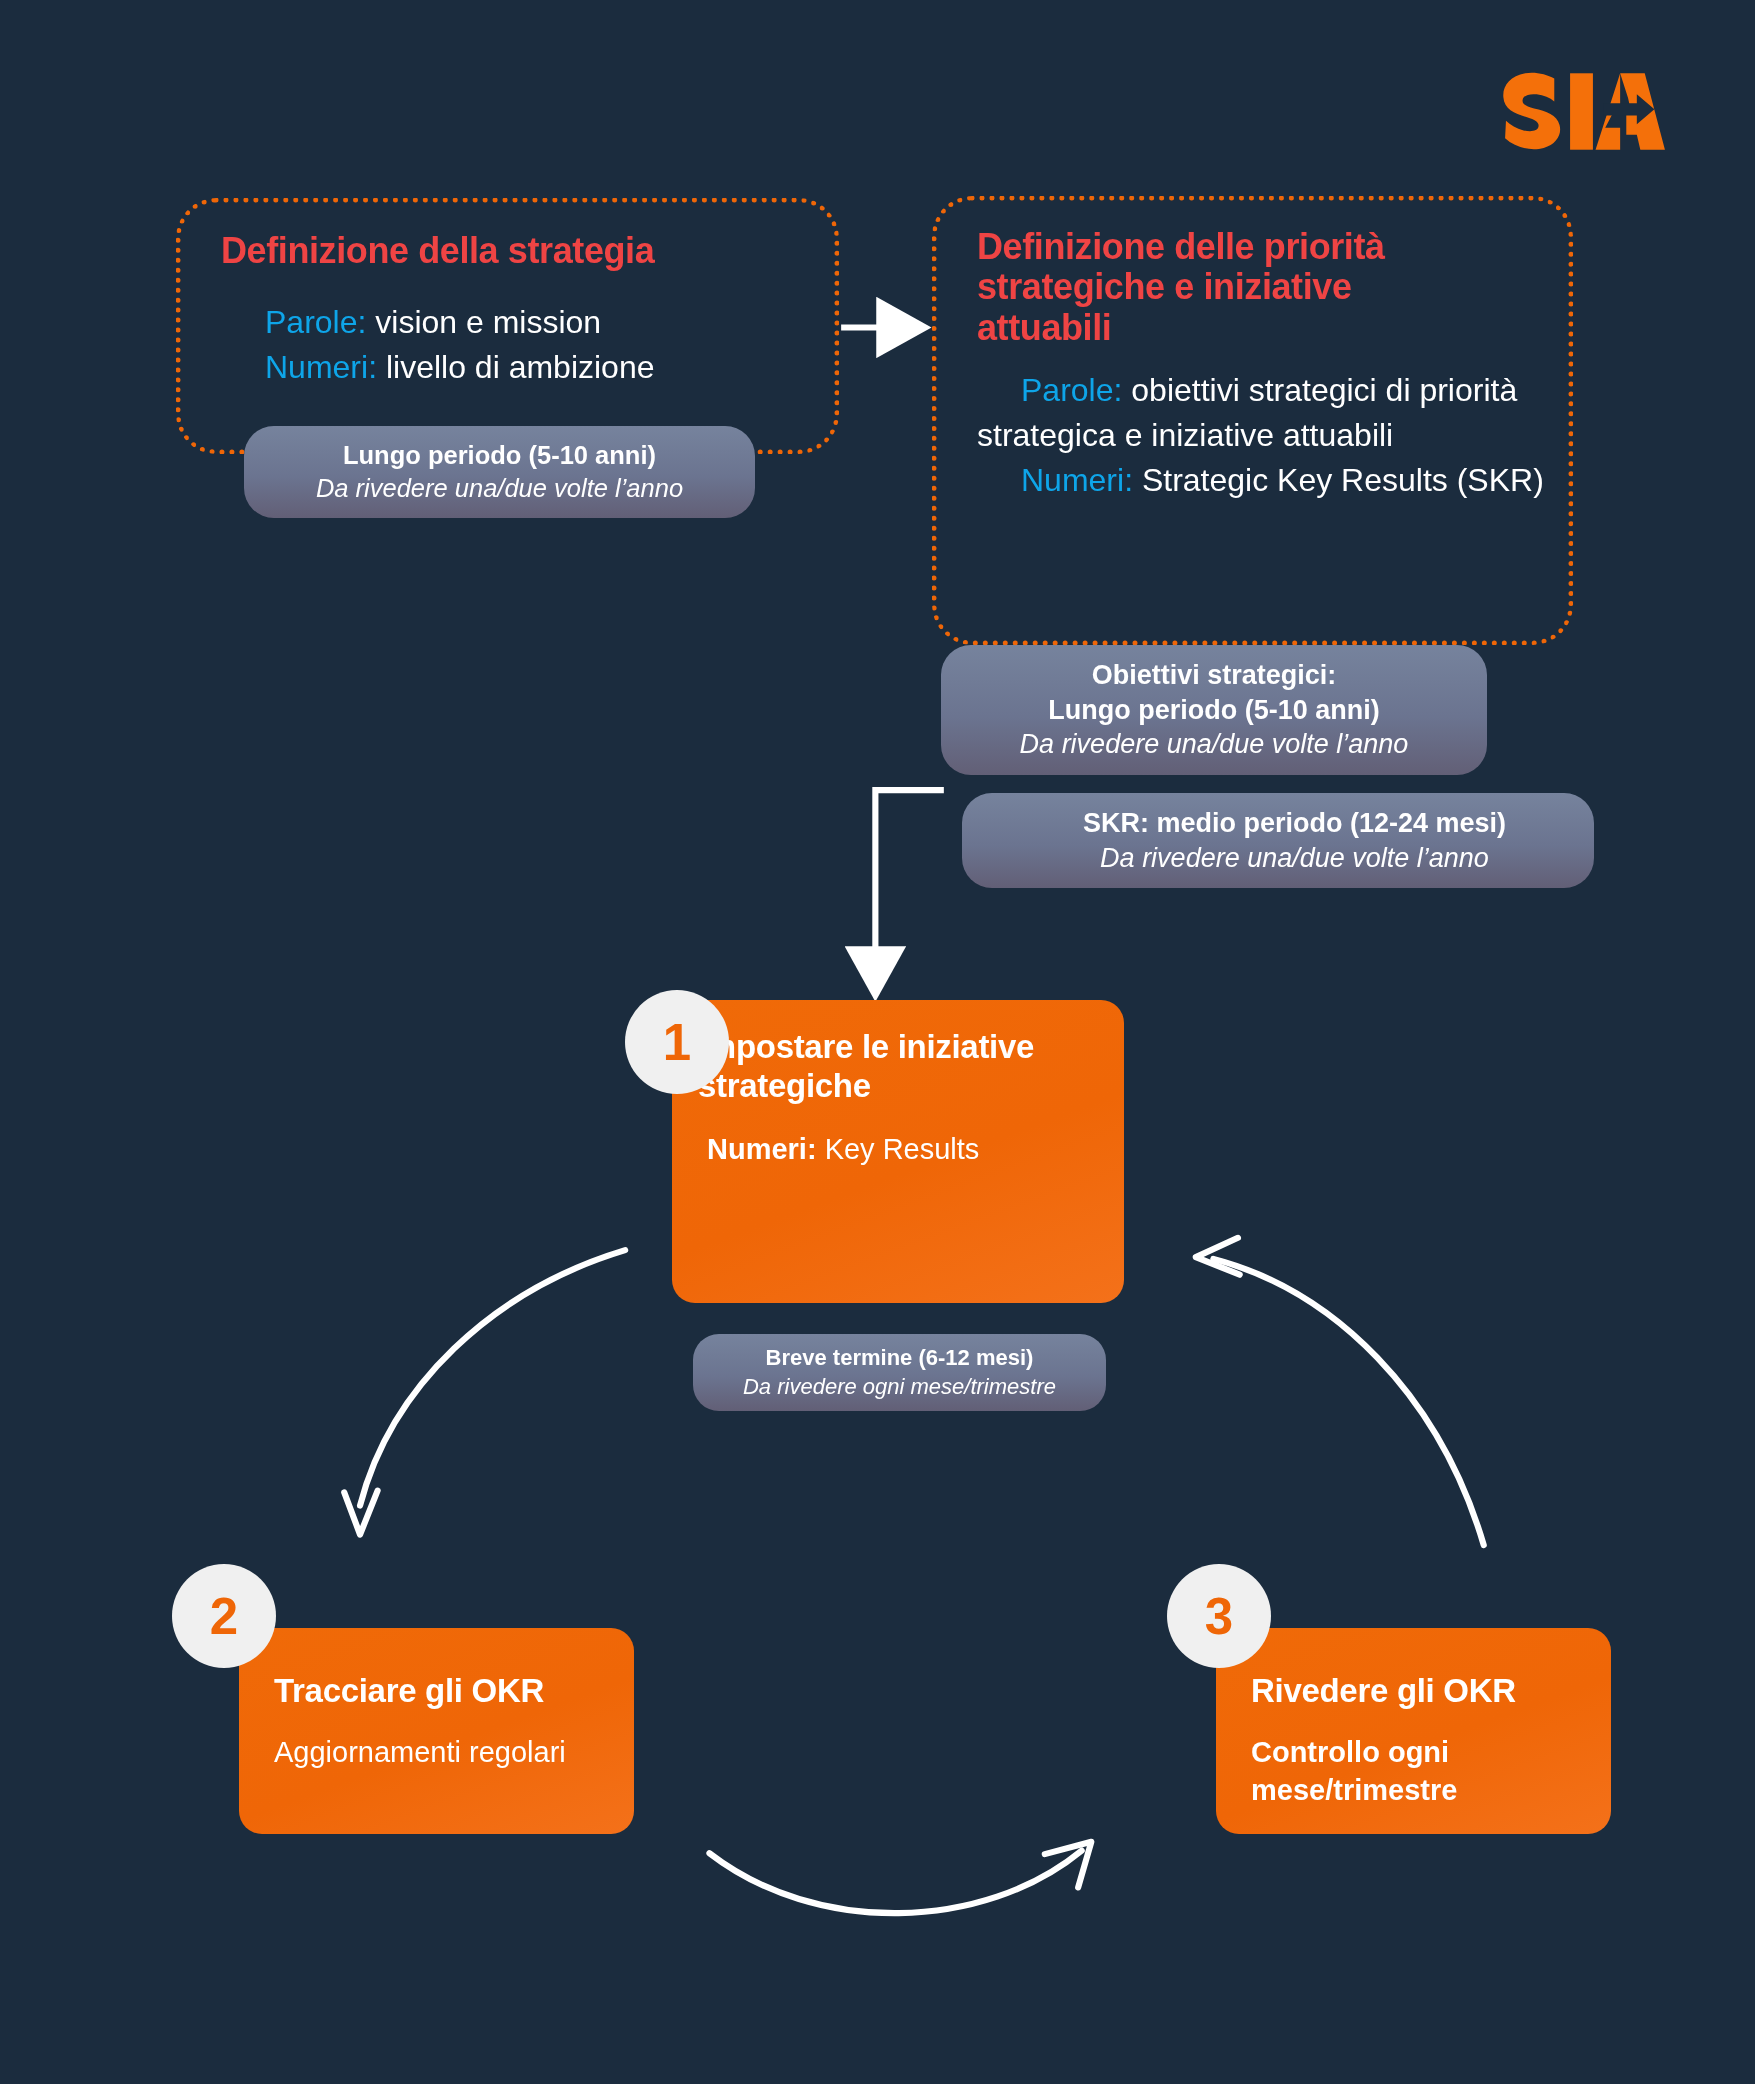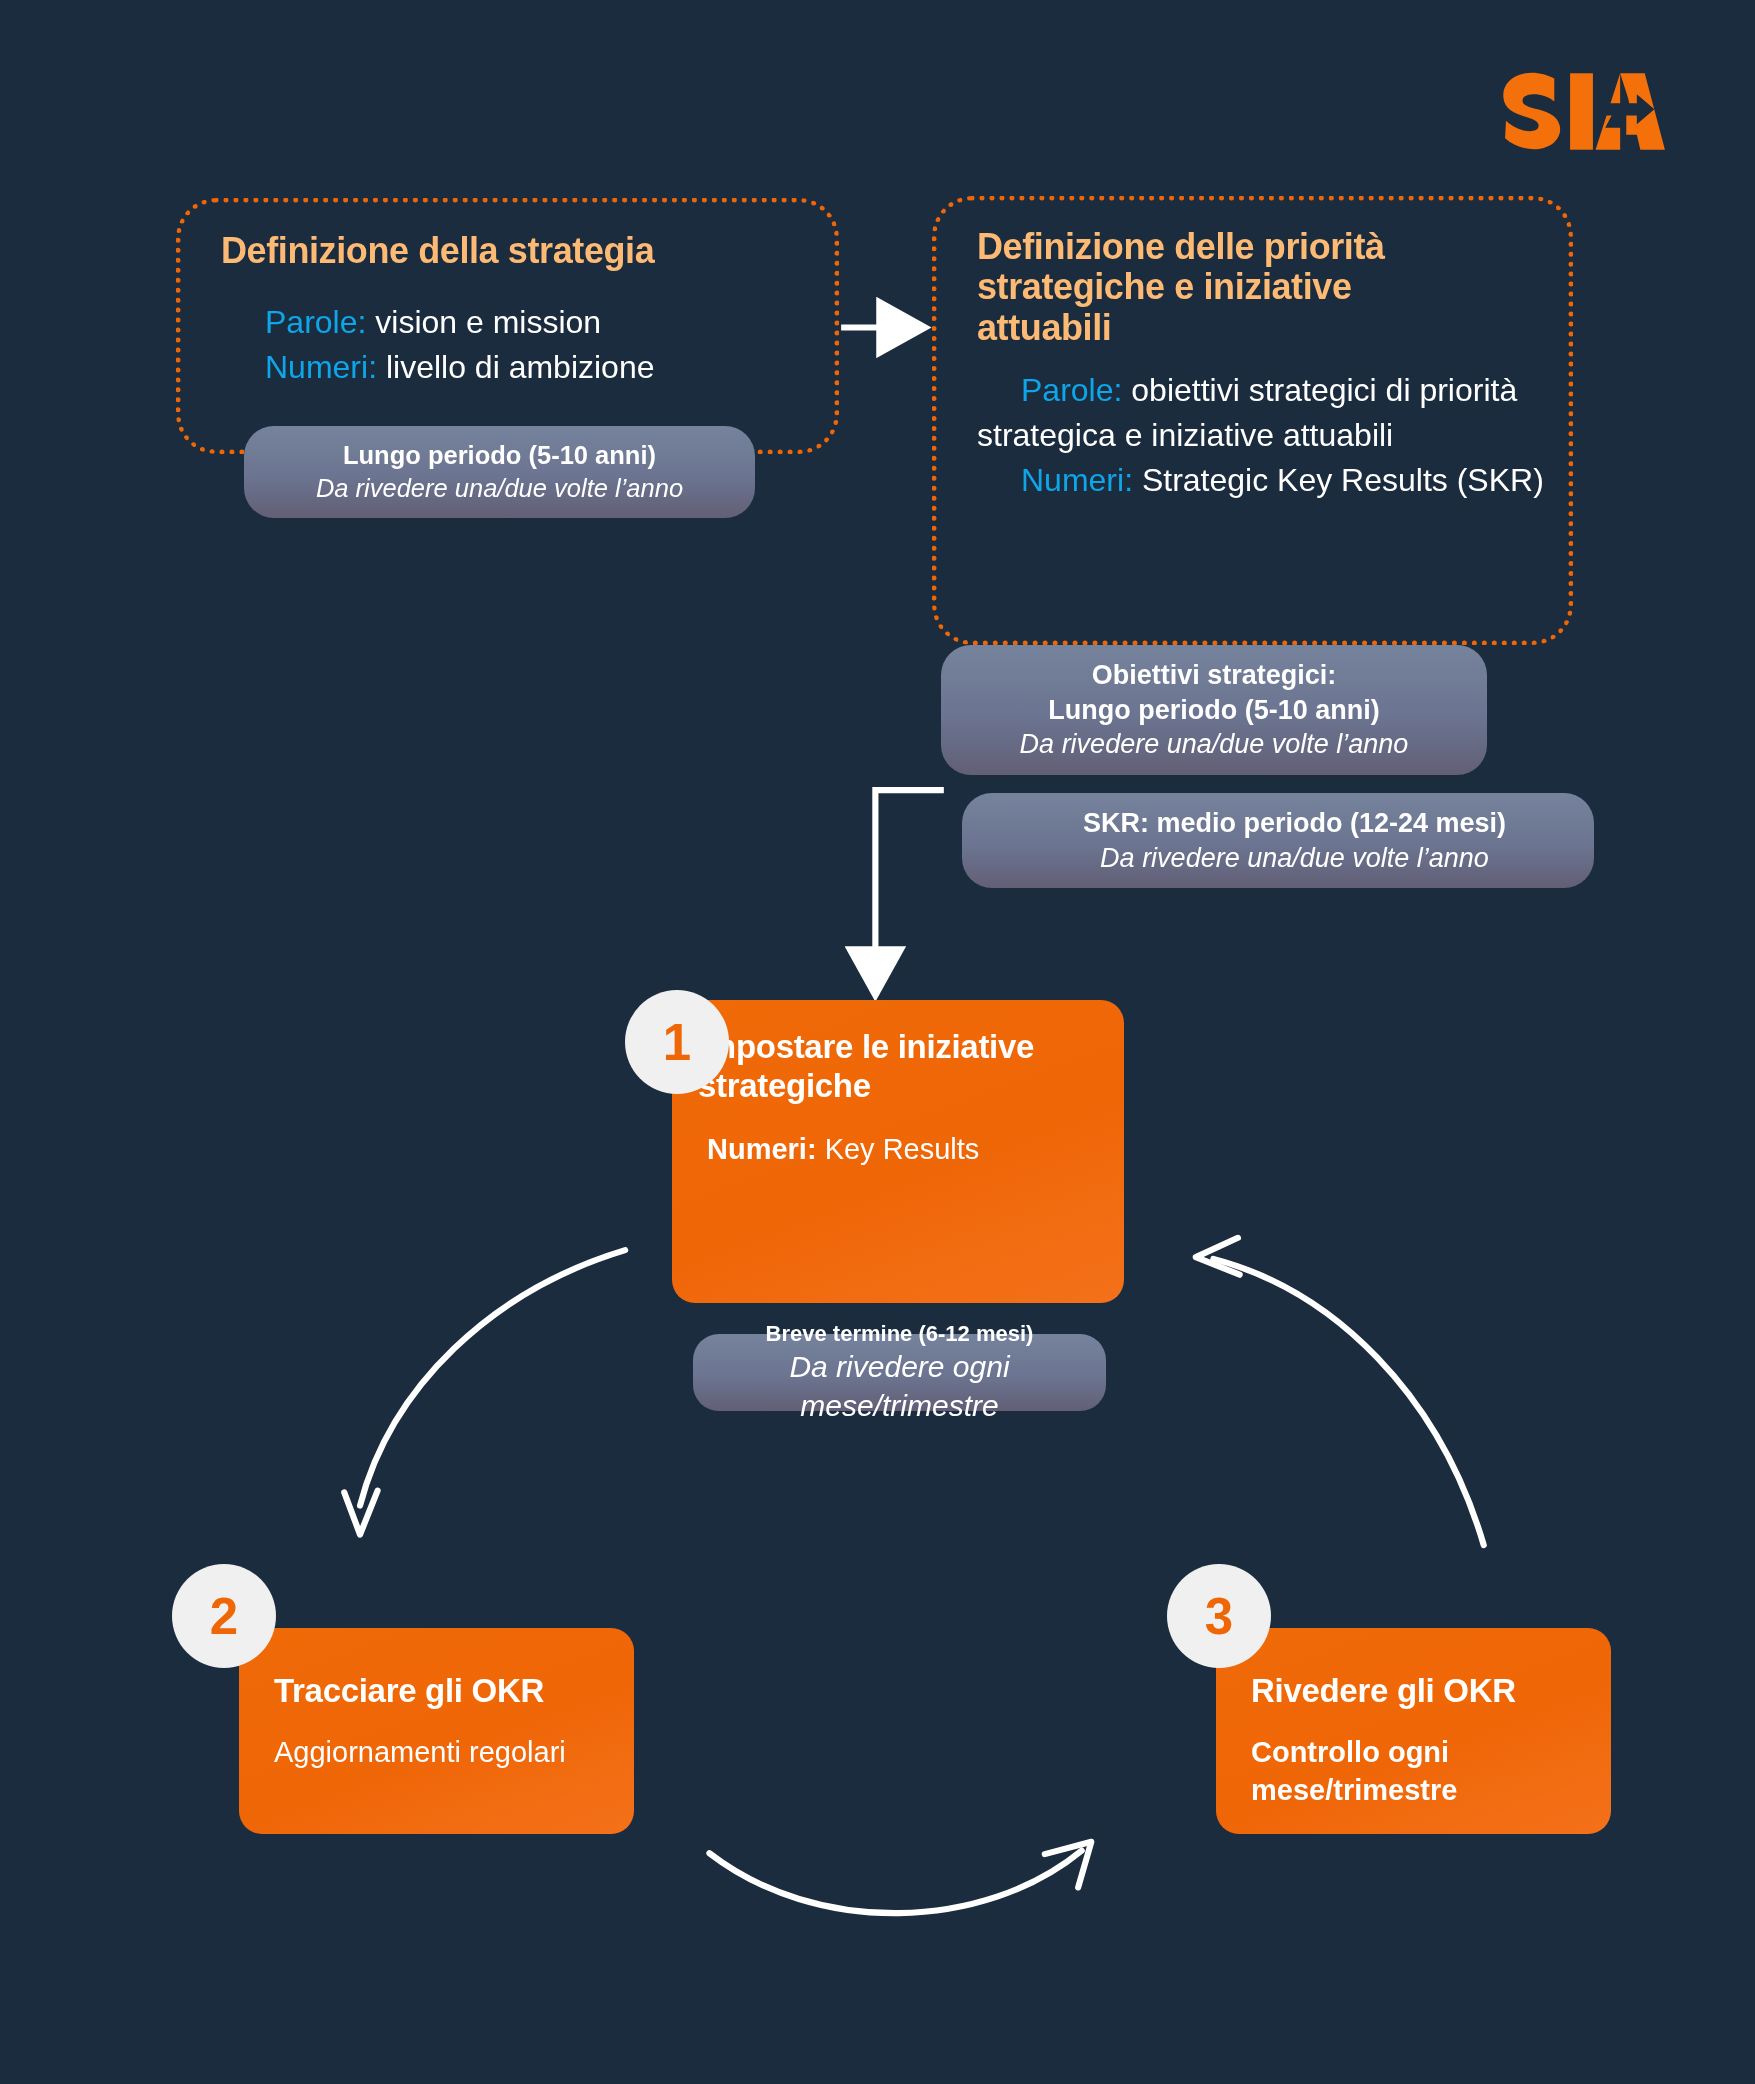--- a/index.html
+++ b/index.html
@@ -16,21 +16,21 @@
   .dotbox{
     position:absolute;
     border:5.3px dotted #ef6607;
     border-radius:40px;
     box-sizing:border-box;
   }
   #box-strategy{left:176px;top:198px;width:663px;height:256px;}
   #box-priority{left:932px;top:196px;width:641px;height:449px;}
 
   .box-title{
-    position:absolute;color:#fdba74;font-weight:bold;
+    position:absolute;color:#ef4444;font-weight:bold;
     line-height:1.12;letter-spacing:-0.4px;
   }
   #box-strategy .box-title{left:40px;top:28px;font-size:36px;}
   #box-priority .box-title{left:40px;top:26px;font-size:36px;width:413px;}
 
   .kv{position:absolute;color:#ffffff;font-size:32px;line-height:1.40;}
   .kv b{color:#0ea5e9;font-weight:normal;margin-left:44px;}
   #box-strategy .kv{left:40px;top:97px;width:579px;}
   #box-priority .kv{left:40px;top:167px;width:571px;}
 
@@ -47,21 +47,21 @@
   .pill .l2{font-size:25.5px;font-style:italic;line-height:1.28;}
   #pill-strategy{left:244px;top:426px;width:511px;height:92px;}
   #pill-obiettivi{left:941px;top:645px;width:546px;height:130px;}
   #pill-obiettivi .l1{font-size:27px;}
   #pill-obiettivi .l2{font-size:27px;}
   #pill-skr{left:962px;top:793px;width:632px;height:95px;padding-left:33px;}
   #pill-skr .l1{font-size:27px;}
   #pill-skr .l2{font-size:27px;}
   #pill-step1{left:693px;top:1334px;width:413px;height:77px;border-radius:26px;}
   #pill-step1 .l1{font-size:22px;}
-  #pill-step1 .l2{font-size:30px;}
+  #pill-step1 .l2{font-size:22px;}
 
   
   #connectors{position:absolute;left:0;top:0;width:1756px;height:2085px;pointer-events:none;}
 
   
   .step-card{
     position:absolute;
     background:linear-gradient(160deg,#f06a08 0%,#ef6607 55%,#f4711a 100%);
     border-radius:23px;color:#ffffff;box-sizing:border-box;
   }

